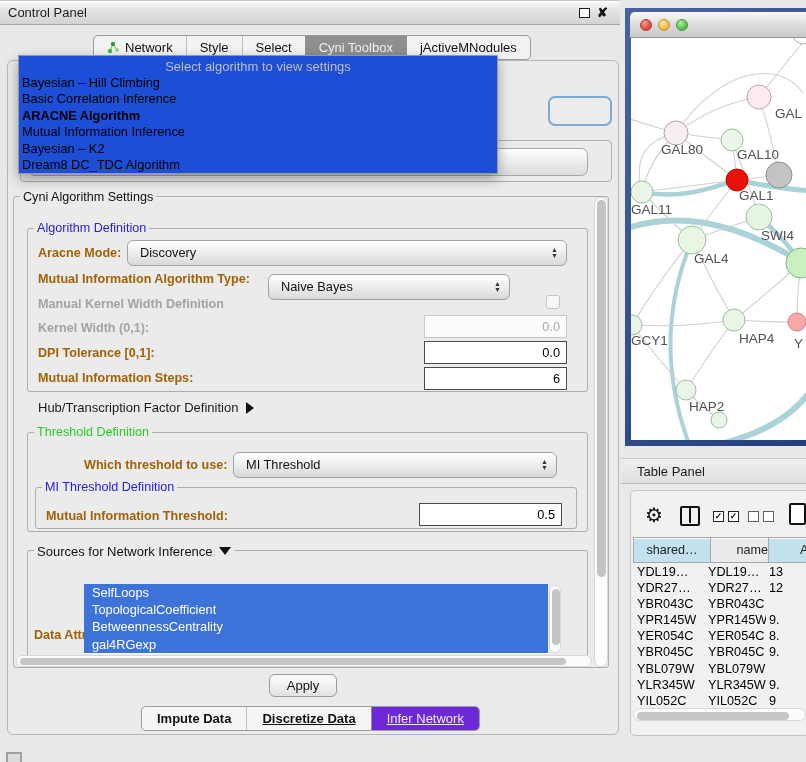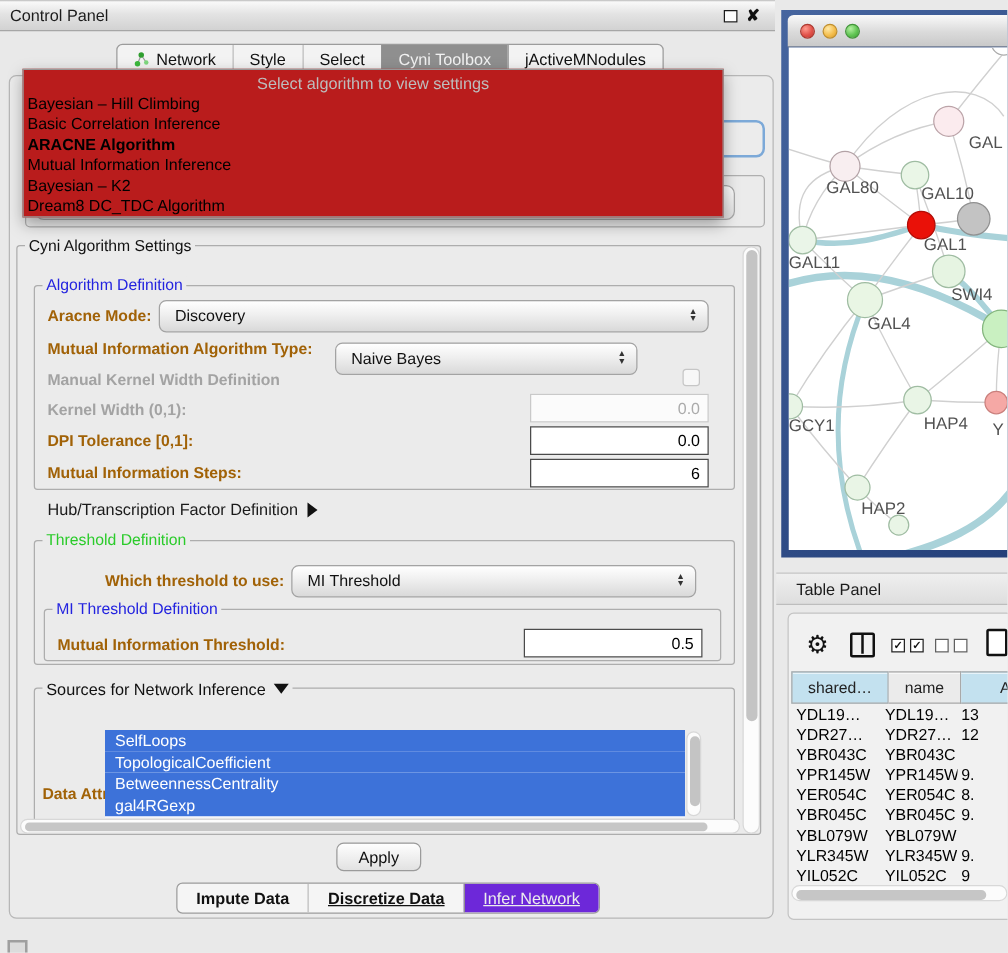--- a/index.html
+++ b/index.html
@@ -28,21 +28,21 @@
   .tab.sel + .tab { border-left:1px solid #8F8F8F; }
 
   
   .combo-frag { left:548px; top:96px; width:64px; height:30px; border:2px solid #7CA9D8;
     border-radius:7px; background:#ECECEC; z-index:1; }
   .group-frag { left:20px; top:140px; width:592px; height:42px; border:1px solid #AFAFAF; border-radius:4px; z-index:1; }
   .combo-frag2 { left:28px; top:148px; width:560px; height:28px; border:1px solid #A8A8A8; border-radius:7px;
     background:linear-gradient(#FDFDFD,#DDDDDD); z-index:1; }
 
   
-  .dropdown { left:18px; top:55px; width:561px; height:119px; background:#b91c1c;
+  .dropdown { left:18px; top:55px; width:480px; height:119px; background:#1d4ed8;
     border:1px solid #989898; box-shadow:0 5px 12px rgba(0,0,0,.35); z-index:20; }
   .dd-prompt { height:19px; text-align:center; color:#BDBDBD; font-size:13px; padding-top:3px; }
   .dd-item { height:16.4px; line-height:16.4px; font-size:12.8px; color:#000; padding-left:3px; white-space:nowrap; }
   .dd-item.bold { font-weight:bold; }
 
   
   .gbox { border:1px solid #ADADAD; border-radius:3px; background:transparent; }
   .gbox-label { position:absolute; background:#EBEBEB; padding:0 3px; font-size:12.6px; white-space:nowrap; z-index:3; }
   .lbl-blue { color:#2323DF; } .lbl-green { color:#2ACB2A; }
 
@@ -343,21 +343,21 @@
   <span class="gear">⚙</span>
   <span class="split-icon"></span>
   <span class="cb-icon" style="left:713px;">✓</span>
   <span class="cb-icon" style="left:728px;">✓</span>
   <span class="cb-icon empty" style="left:748px;"></span>
   <span class="cb-icon empty" style="left:763px;"></span>
   <span class="doc-icon"></span>
 
   <div class="abs th-row" id="table-head">
       <div class="th-cell hl" style="width: 78px;">shared…</div>
-      <div class="th-cell" style="width: 58px;">name</div>
+      <div class="th-cell" style="width: 58px; text-align: right;">name</div>
       <div class="th-cell hl" style="width: 40px; text-align: left; padding-left: 31px;">A</div>
     </div>
   <div class="abs tbody" id="table-body">
       <div class="trow">
         <div class="td1">YDL19…</div>
         <div class="td2">YDL19…</div>
         <div class="td3">13</div>
       </div>
       <div class="trow">
         <div class="td1">YDR27…</div>

